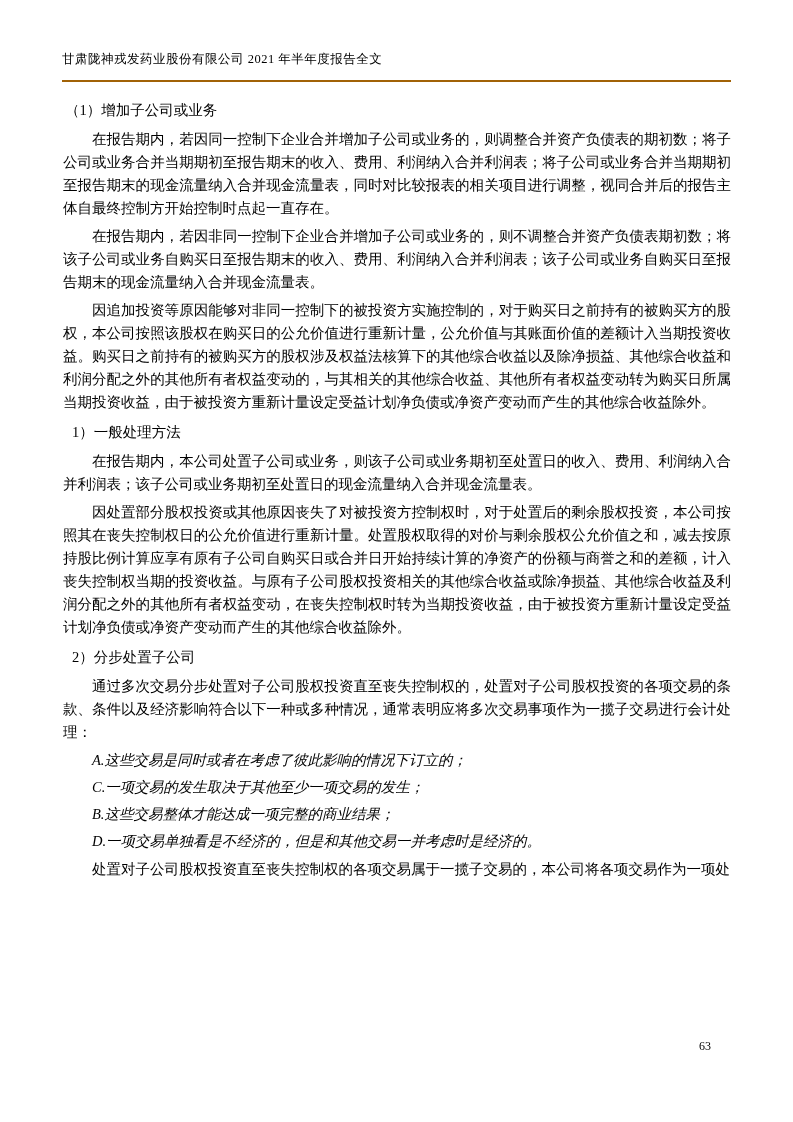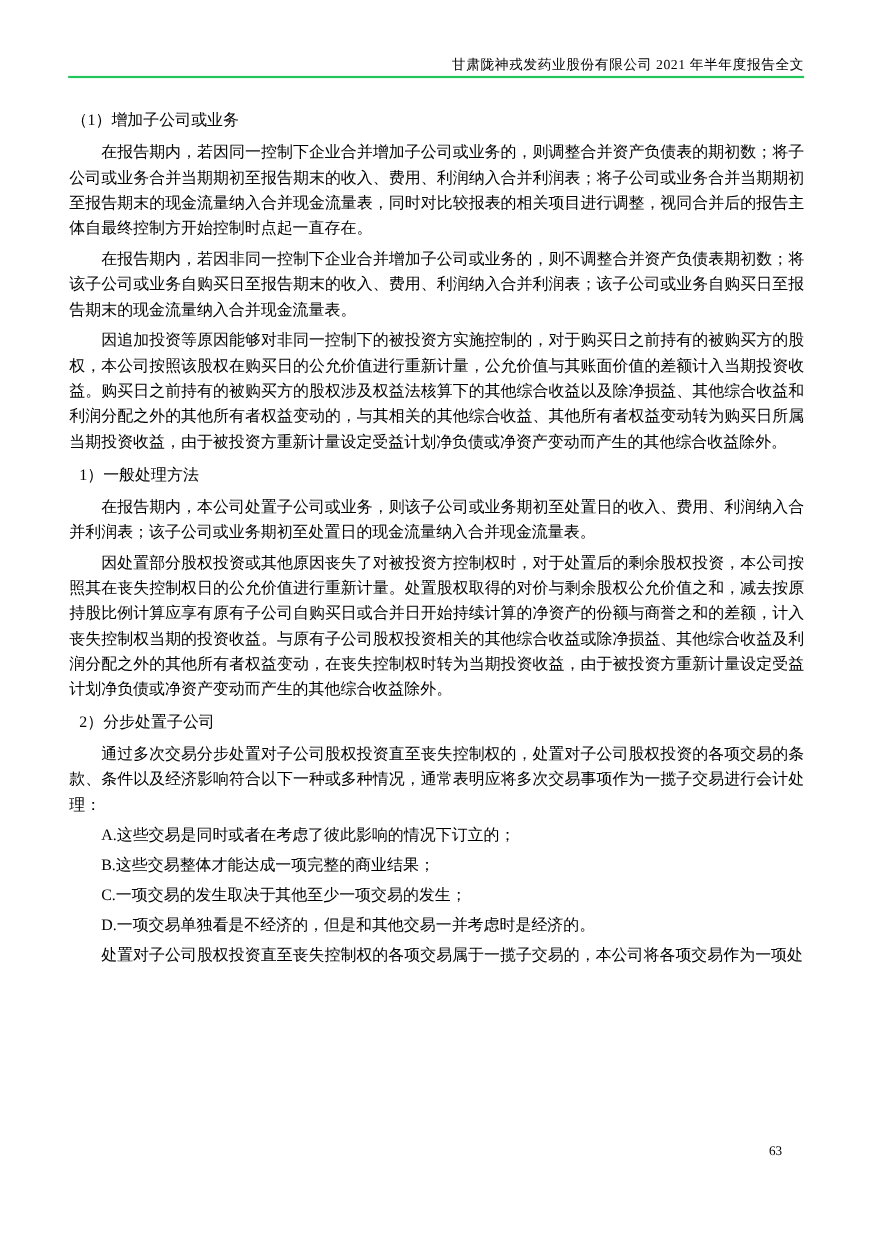--- a/index.html
+++ b/index.html
@@ -18,42 +18,41 @@
     position: relative;
     width: 793px;
     height: 1122px;
     background: #ffffff;
   }
   .doc-header {
     position: absolute;
     top: 50px;
     left: 62px;
     width: 669px;
-    text-align: right;
     font-size: 12.5px;
     line-height: 18px;
-    border-bottom: 2px solid #22c55e;
-    padding-bottom: 1px;
+    border-bottom: 2px solid #a16207;
+    padding-bottom: 12px;
     letter-spacing: 0.5px;
   }
   .doc-content {
     position: absolute;
     top: 92px;
     left: 63px;
     width: 668px;
   }
   .block {
     font-size: 14.5px;
     line-height: 23px;
     text-align: justify;
     margin: 5px 0;
     word-break: break-all;
   }
   .para { text-indent: 2em; }
-  .item { text-indent: 2em; margin: 4px 0; }
+  .item { text-indent: 2em; margin: 4px 0; font-style: italic; }
   .h3 { text-indent: 0; margin: 7px 0 6px 2px; }
   .h4 { text-indent: 0; margin: 7px 0 6px 9px; }
   .doc-footer {
     position: absolute;
     top: 1038px;
     right: 82px;
     font-size: 12px;
     line-height: 16px;
   }
 </style>
@@ -68,21 +67,21 @@
       <div class="block h3">（1）增加子公司或业务</div>
       <div class="block para">在报告期内，若因同一控制下企业合并增加子公司或业务的，则调整合并资产负债表的期初数；将子公司或业务合并当期期初至报告期末的收入、费用、利润纳入合并利润表；将子公司或业务合并当期期初至报告期末的现金流量纳入合并现金流量表，同时对比较报表的相关项目进行调整，视同合并后的报告主体自最终控制方开始控制时点起一直存在。</div>
       <div class="block para">在报告期内，若因非同一控制下企业合并增加子公司或业务的，则不调整合并资产负债表期初数；将该子公司或业务自购买日至报告期末的收入、费用、利润纳入合并利润表；该子公司或业务自购买日至报告期末的现金流量纳入合并现金流量表。</div>
       <div class="block para">因追加投资等原因能够对非同一控制下的被投资方实施控制的，对于购买日之前持有的被购买方的股权，本公司按照该股权在购买日的公允价值进行重新计量，公允价值与其账面价值的差额计入当期投资收益。购买日之前持有的被购买方的股权涉及权益法核算下的其他综合收益以及除净损益、其他综合收益和利润分配之外的其他所有者权益变动的，与其相关的其他综合收益、其他所有者权益变动转为购买日所属当期投资收益，由于被投资方重新计量设定受益计划净负债或净资产变动而产生的其他综合收益除外。</div>
       <div class="block h4">1）一般处理方法</div>
       <div class="block para">在报告期内，本公司处置子公司或业务，则该子公司或业务期初至处置日的收入、费用、利润纳入合并利润表；该子公司或业务期初至处置日的现金流量纳入合并现金流量表。</div>
       <div class="block para">因处置部分股权投资或其他原因丧失了对被投资方控制权时，对于处置后的剩余股权投资，本公司按照其在丧失控制权日的公允价值进行重新计量。处置股权取得的对价与剩余股权公允价值之和，减去按原持股比例计算应享有原有子公司自购买日或合并日开始持续计算的净资产的份额与商誉之和的差额，计入丧失控制权当期的投资收益。与原有子公司股权投资相关的其他综合收益或除净损益、其他综合收益及利润分配之外的其他所有者权益变动，在丧失控制权时转为当期投资收益，由于被投资方重新计量设定受益计划净负债或净资产变动而产生的其他综合收益除外。</div>
       <div class="block h4">2）分步处置子公司</div>
       <div class="block para">通过多次交易分步处置对子公司股权投资直至丧失控制权的，处置对子公司股权投资的各项交易的条款、条件以及经济影响符合以下一种或多种情况，通常表明应将多次交易事项作为一揽子交易进行会计处理：</div>
       <div class="block item">A.这些交易是同时或者在考虑了彼此影响的情况下订立的；</div>
+      <div class="block item">C.一项交易的发生取决于其他至少一项交易的发生；</div>
       <div class="block item">B.这些交易整体才能达成一项完整的商业结果；</div>
-      <div class="block item">C.一项交易的发生取决于其他至少一项交易的发生；</div>
       <div class="block item">D.一项交易单独看是不经济的，但是和其他交易一并考虑时是经济的。</div>
       <div class="block para">处置对子公司股权投资直至丧失控制权的各项交易属于一揽子交易的，本公司将各项交易作为一项处</div>
     </div>
 
   <div class="doc-footer">63</div>
 
 </div>
 
 </body></html>

